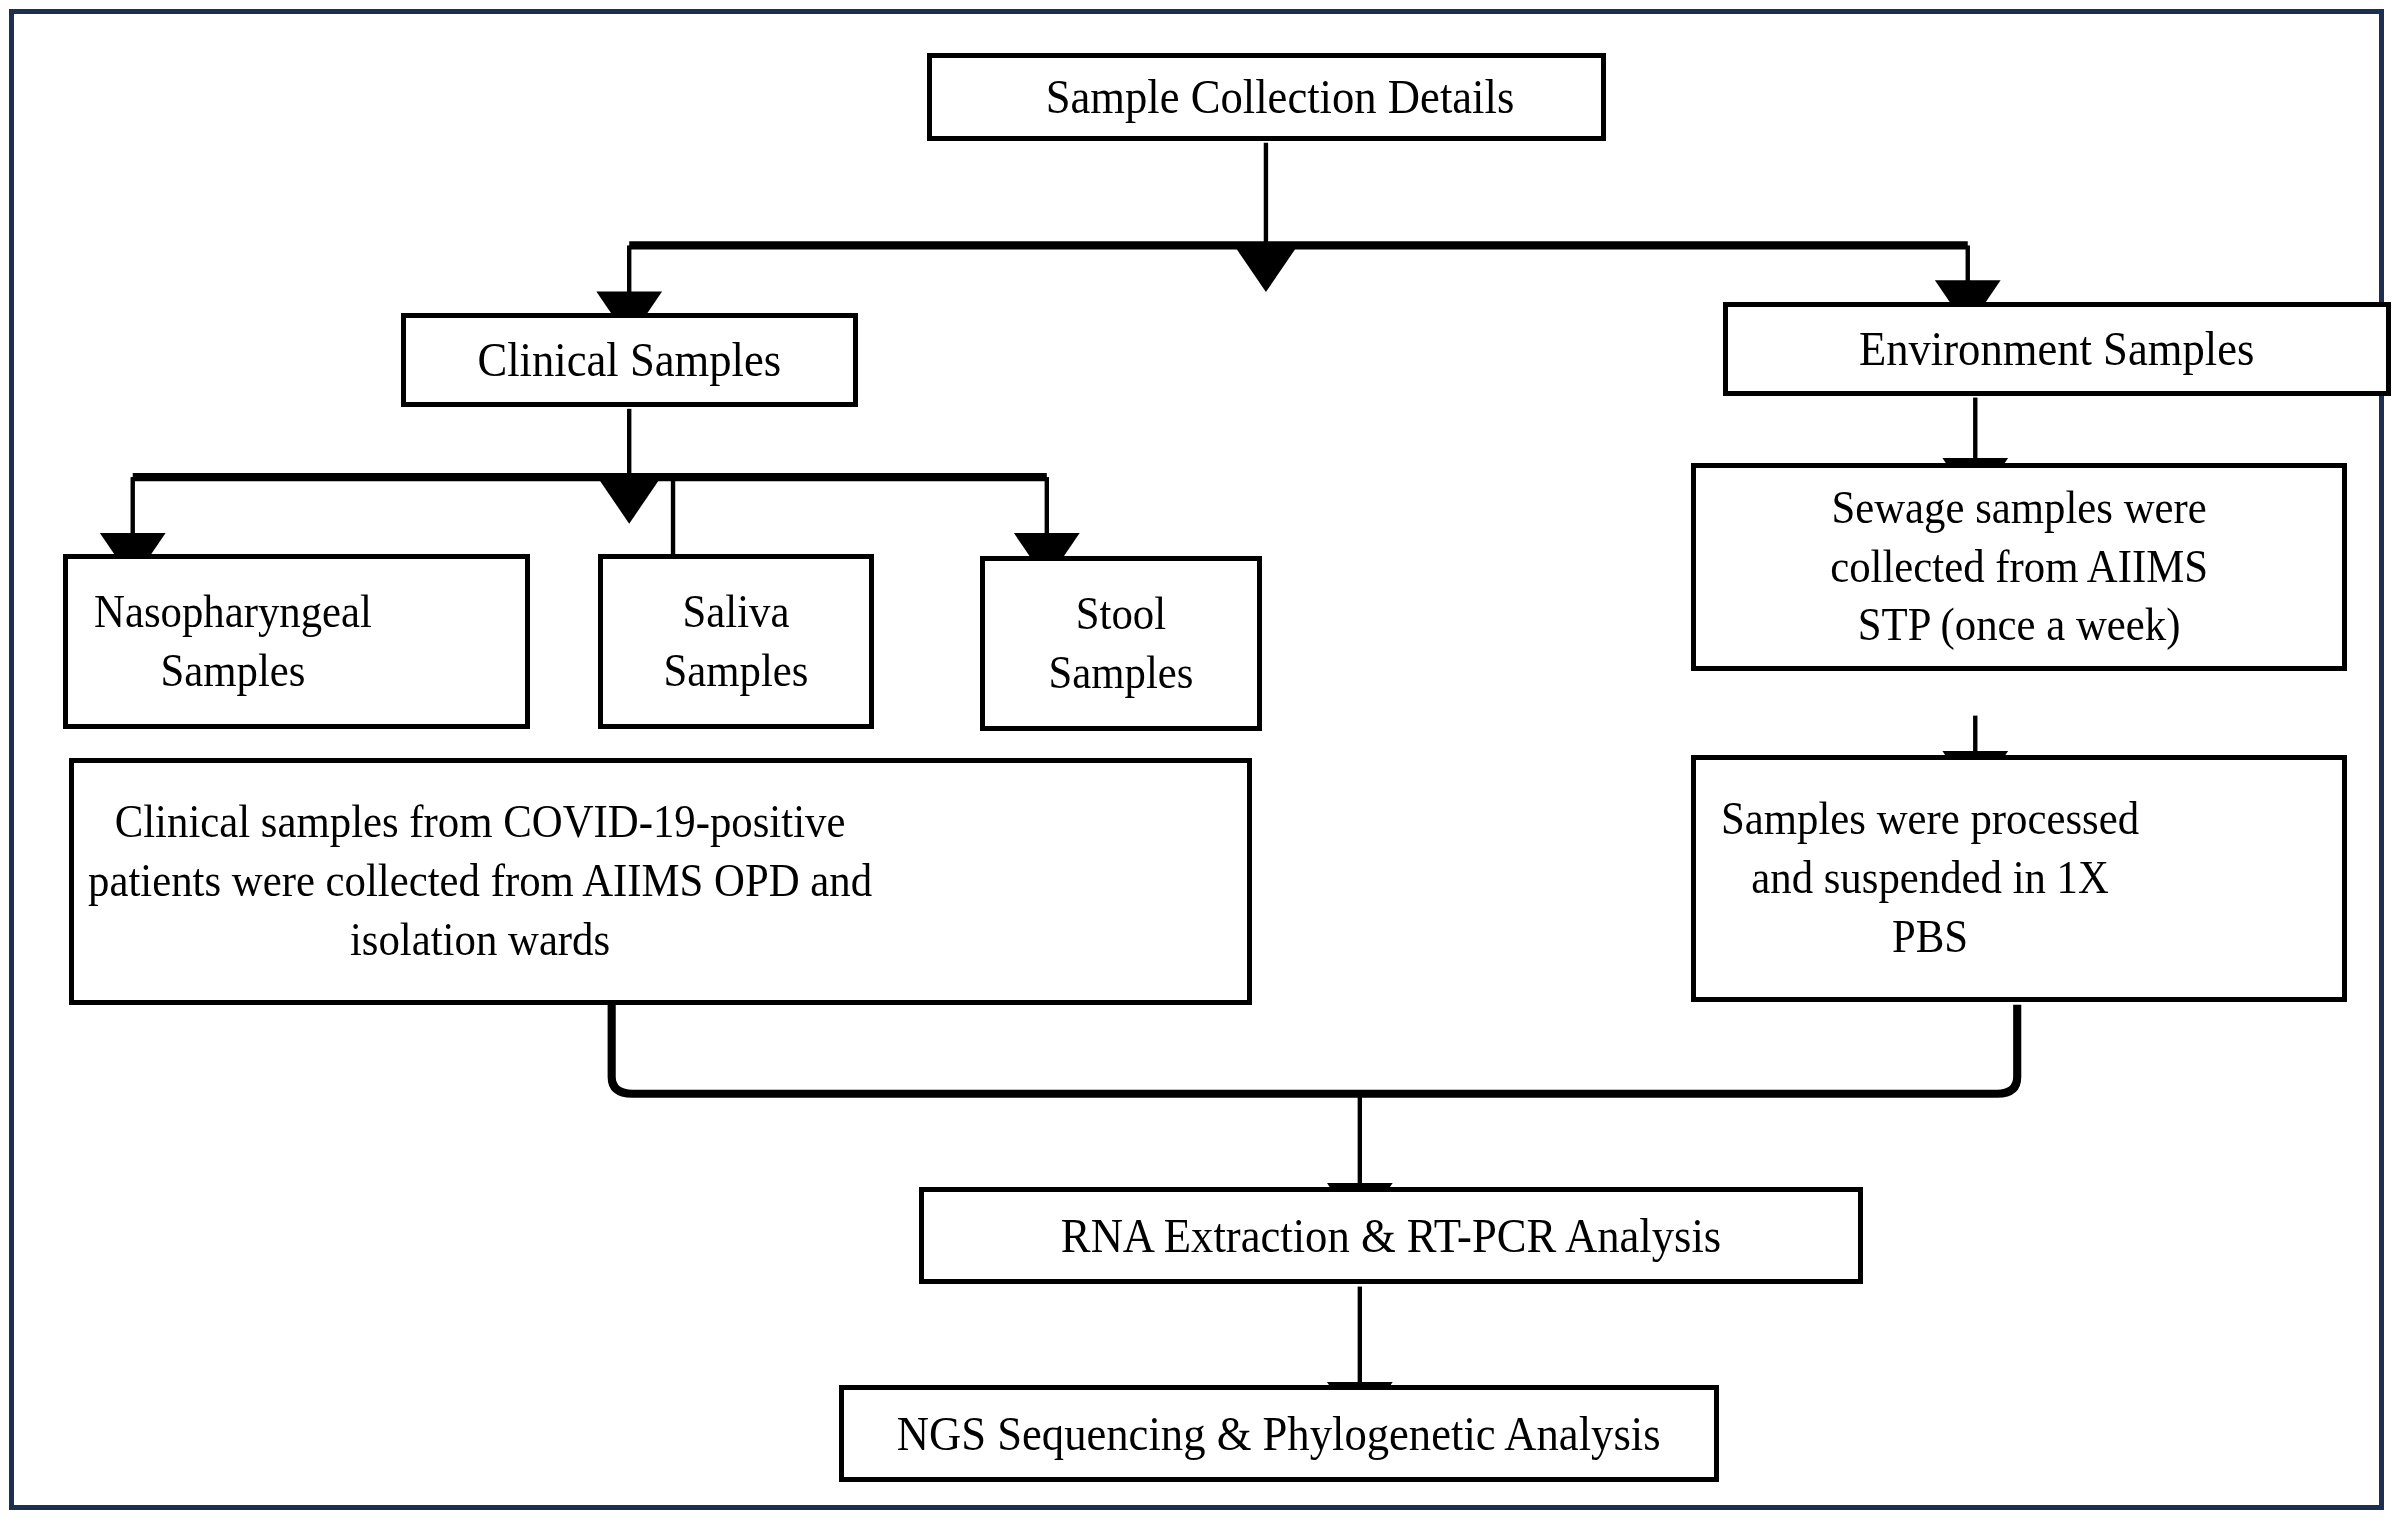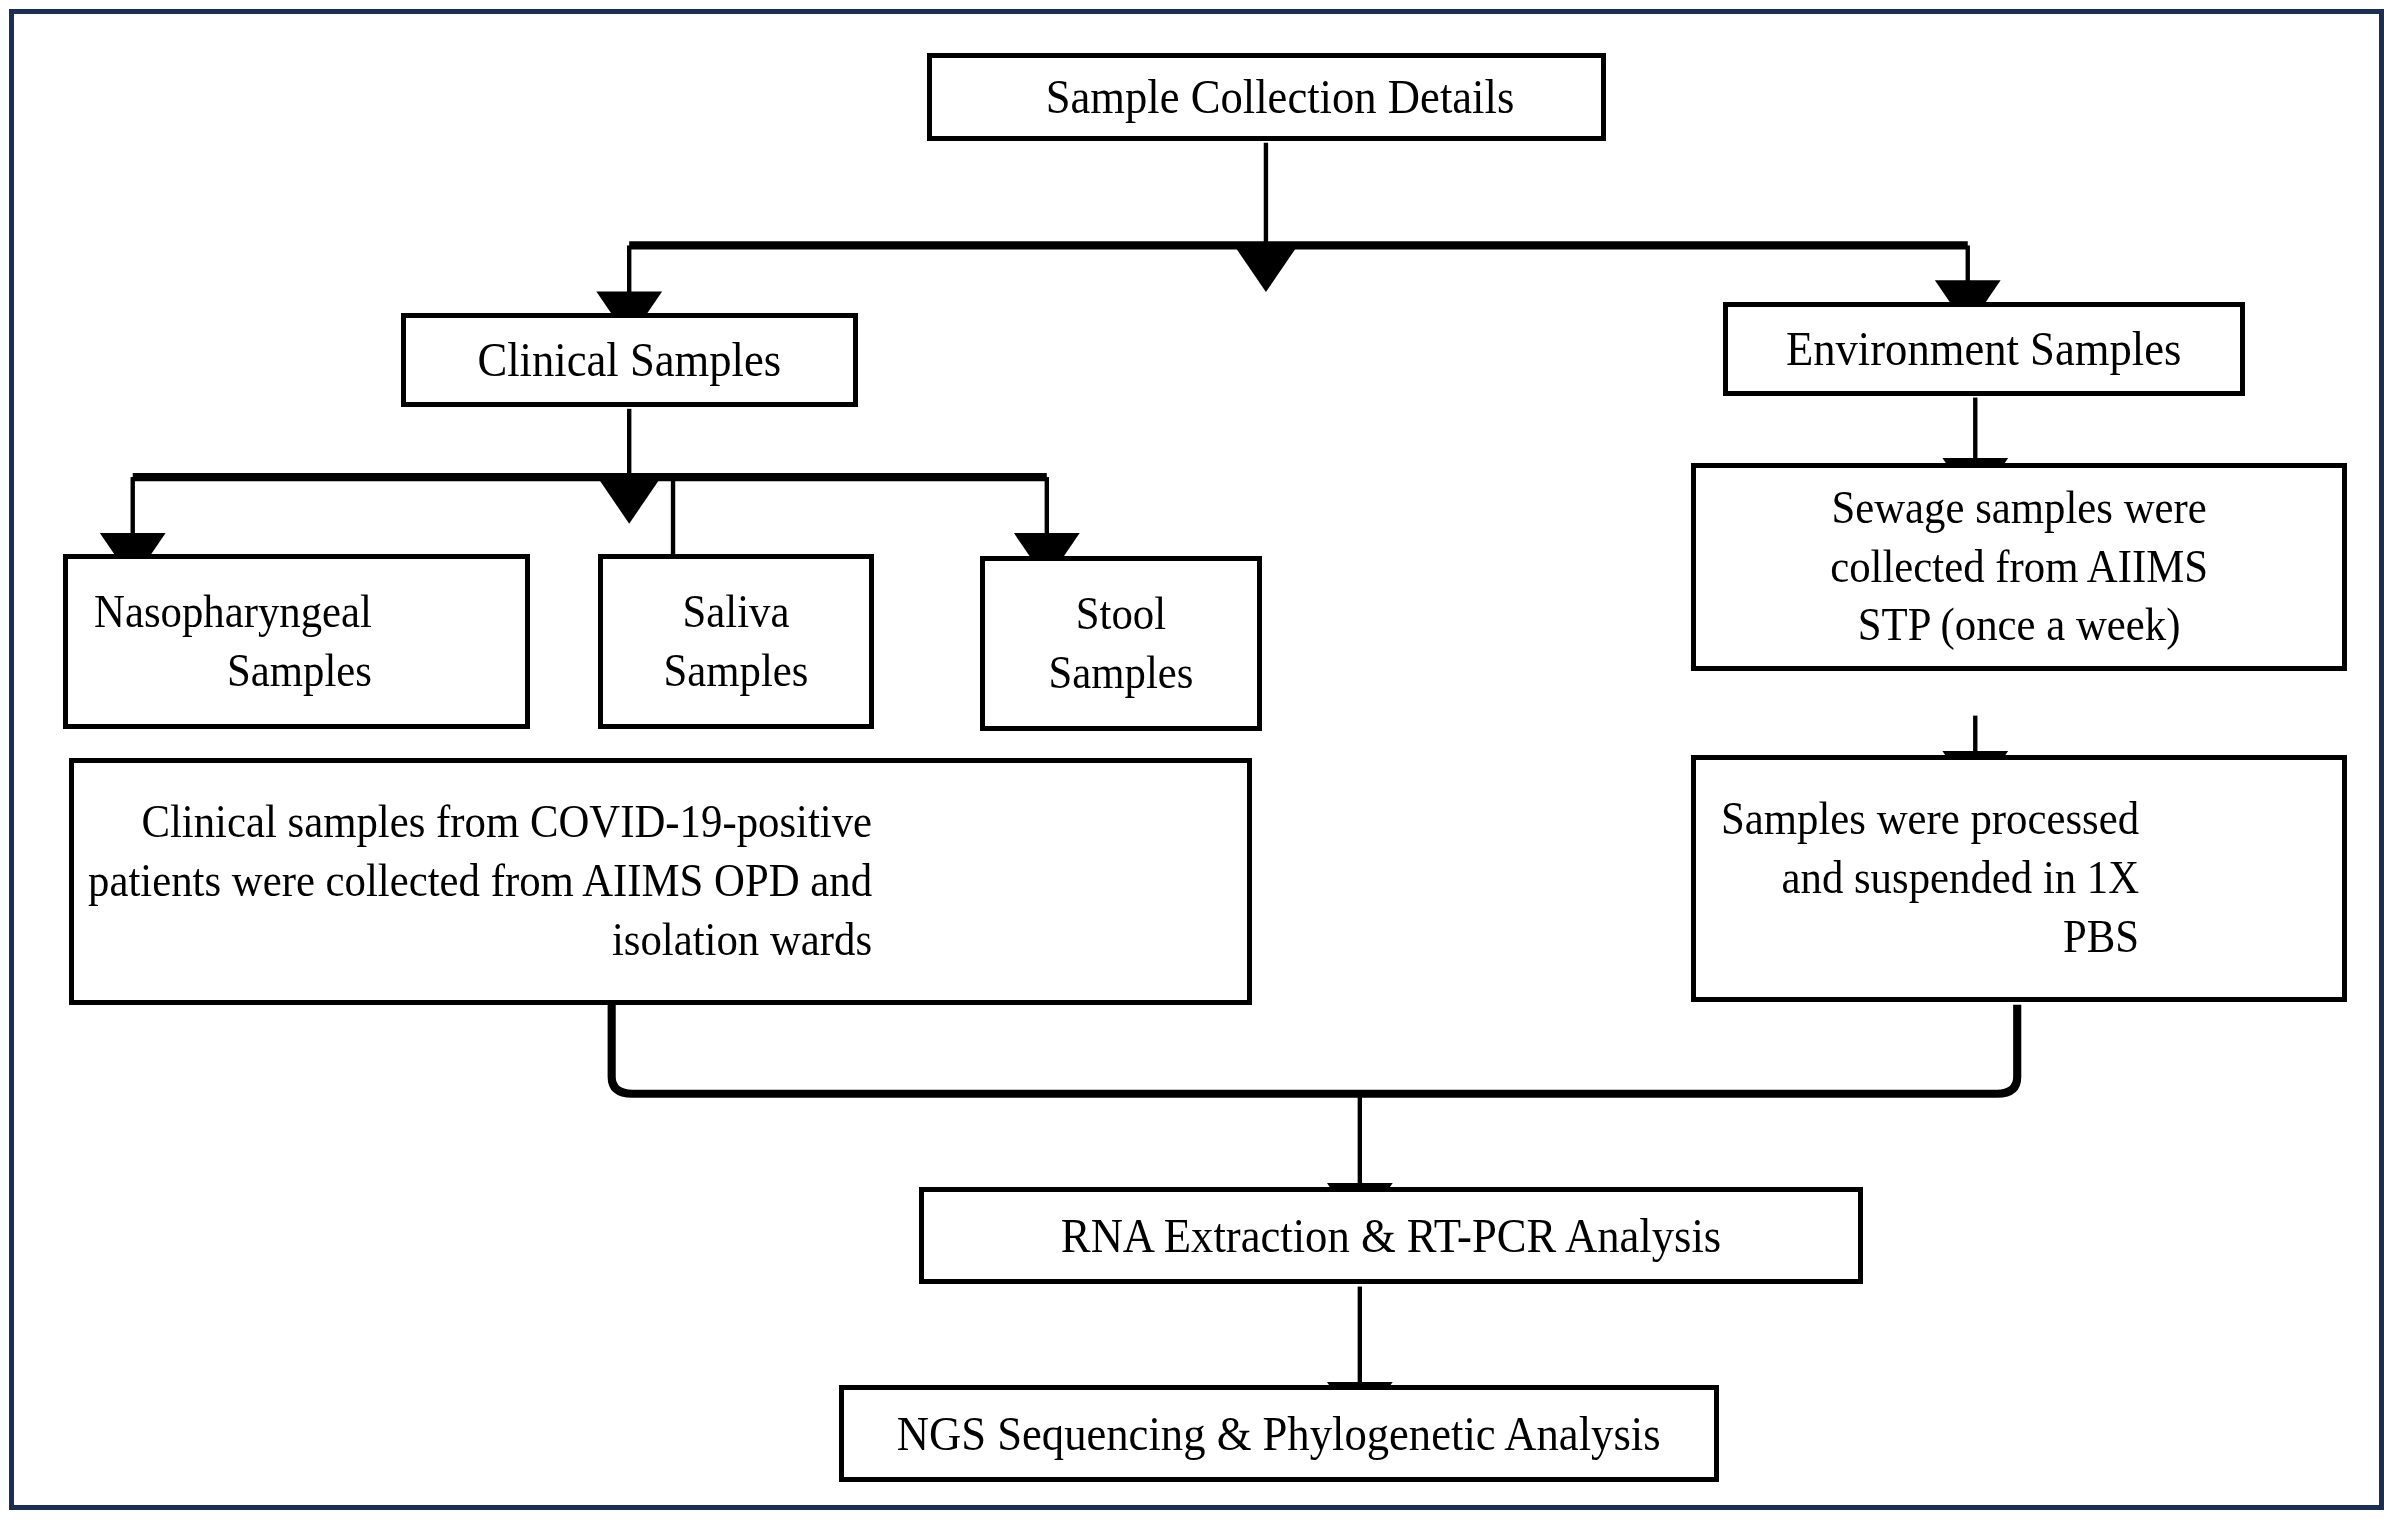--- a/index.html
+++ b/index.html
@@ -42,41 +42,41 @@
     border: 5.6px solid #000000;
     display: flex;
     flex-direction: column;
     justify-content: center;
     color: #000000;
     line-height: 1.28;
     white-space: pre-line;
     z-index: 3;
   }
   .box.center-text { align-items: center; text-align: center; }
-  .box.left-text   { align-items: flex-start; text-align: right; }
+  .box.left-text   { align-items: flex-start; text-align: center; }
 
   .t-lg { font-size: 48px; }
   .t-md { font-size: 46px; }
 
   
   .squish {
     display: inline-block;
     transform: scaleX(0.93);
     transform-origin: center;
   }
   .squish-left {
     display: inline-block;
     transform: scaleX(0.93);
     transform-origin: left center;
   }
 
   
   #box-sample-collection { left: 927px; top: 53px;  width: 679px; height: 88px; padding-left: 26px; }
   #box-clinical-samples  { left: 401px;  top: 313px; width: 457px;  height: 94px; }
-  #box-environment       { left: 1723px; top: 302px; width: 522px;  height: 94px; }
+  #box-environment       { left: 1723px; top: 302px; width: 668px;  height: 94px; }
   #box-nasopharyngeal    { left: 63px;  top: 554px; width: 467px;  height: 175px; padding-left: 26px; }
   #box-saliva            { left: 598px;  top: 554px; width: 276px;  height: 175px; }
   #box-stool             { left: 980px; top: 556px; width: 282px;  height: 175px; }
   #box-clinical-desc     { left: 69px;  top: 758px; width: 1183px; height: 247px; padding-left: 14px; }
   #box-sewage            { left: 1691px; top: 463px; width: 656px; height: 208px; }
   #box-processed         { left: 1691px; top: 755px; width: 656px; height: 247px; padding-left: 25px; }
   #box-rna               { left: 919px; top: 1187px; width: 944px; height: 97px; }
   #box-ngs               { left: 839px; top: 1385px; width: 880px; height: 97px; }
 </style>
 </head>

